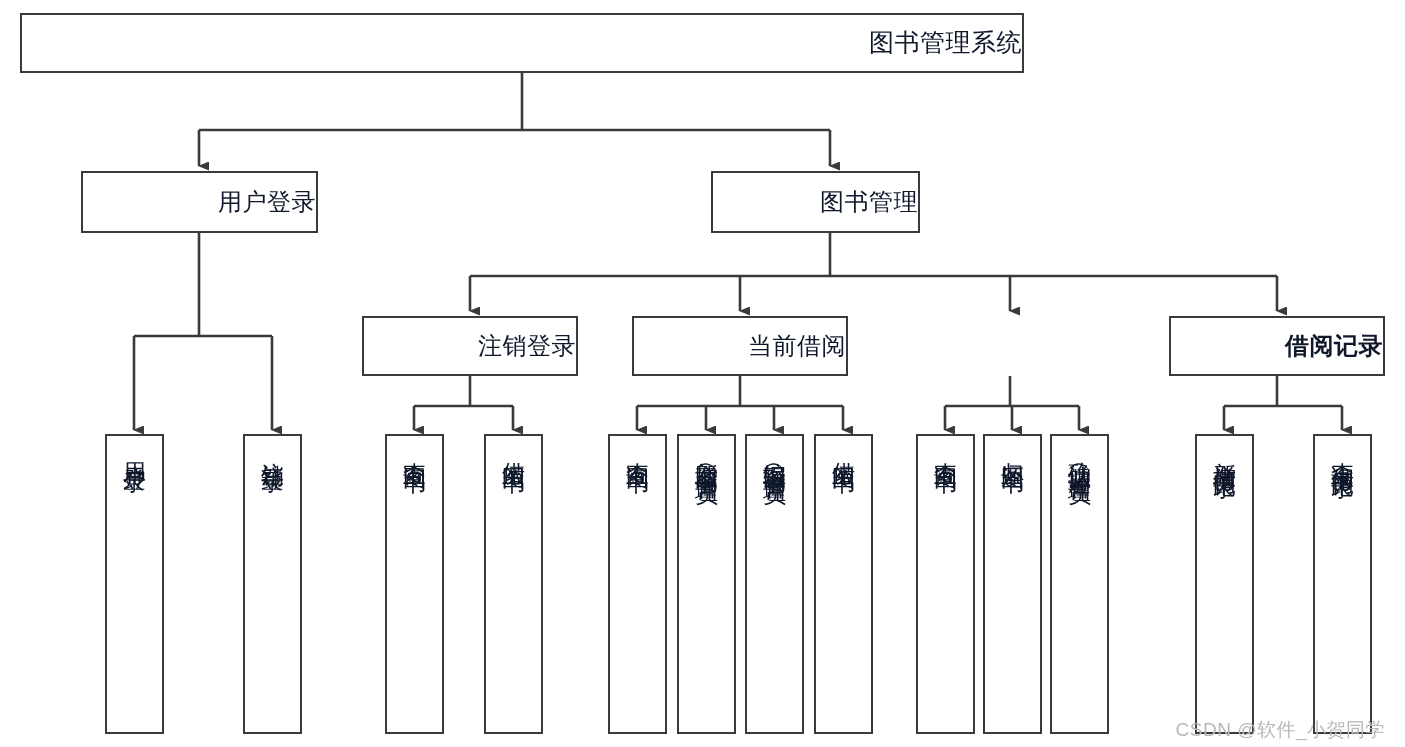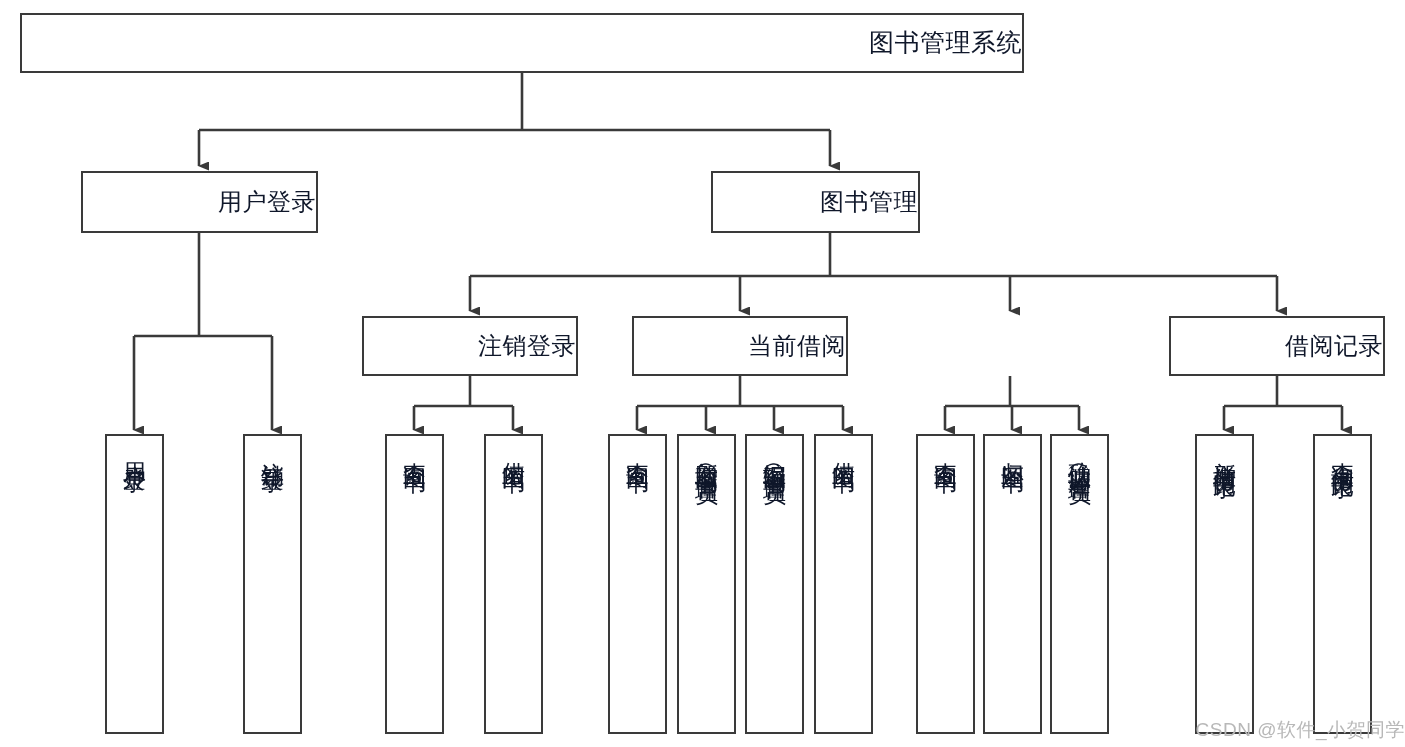--- a/index.html
+++ b/index.html
@@ -56,21 +56,21 @@
     writing-mode: vertical-rl;
     text-orientation: upright;
     font-size: 23px;
     letter-spacing: 3px;
     margin: 0 auto;
   }
   .node.root .node-label { font-size: 25px; }
 
   #watermark {
     position: absolute;
-    right: 0;
+    right: 20px;
     bottom: 4px;
     font-size: 19px;
     color: #b8b8b8;
     z-index: 3;
     white-space: nowrap;
     letter-spacing: 0.5px;
   }
 </style>
 </head>
 <body>
@@ -137,21 +137,21 @@
   <div class="node horizontal" style="left:711px; top:171px; width:209px; height:62px;">
     <span class="node-label">图书管理</span>
   </div>
 
   <div class="node horizontal" style="left:362px; top:316px; width:216px; height:60px;">
     <span class="node-label">注销登录</span>
   </div>
   <div class="node horizontal" style="left:632px; top:316px; width:216px; height:60px;">
     <span class="node-label">当前借阅</span>
   </div>
-  <div class="node horizontal" style="left:1169px; top:316px; width:216px; height:60px;">
+  <div class="node horizontal" style="left:1169px; top:316px; width:216px; height:60px;font-weight:bold;">
     <span class="node-label">借阅记录</span>
   </div>
 
   <div class="node vertical" style="left:105px; top:434px; width:59px; height:300px;">
     <span class="node-label">用户登录</span>
   </div>
   <div class="node vertical" style="left:243px; top:434px; width:59px; height:300px;">
     <span class="node-label">注销登录</span>
   </div>
 

